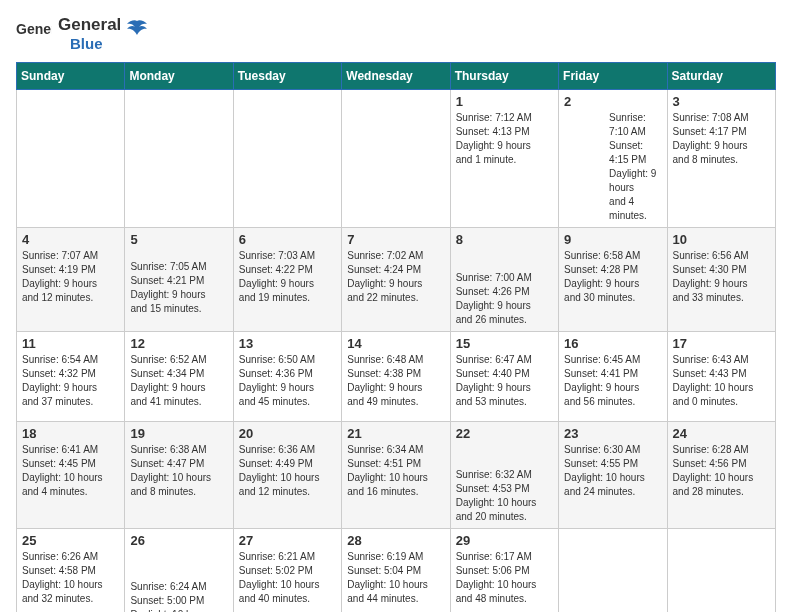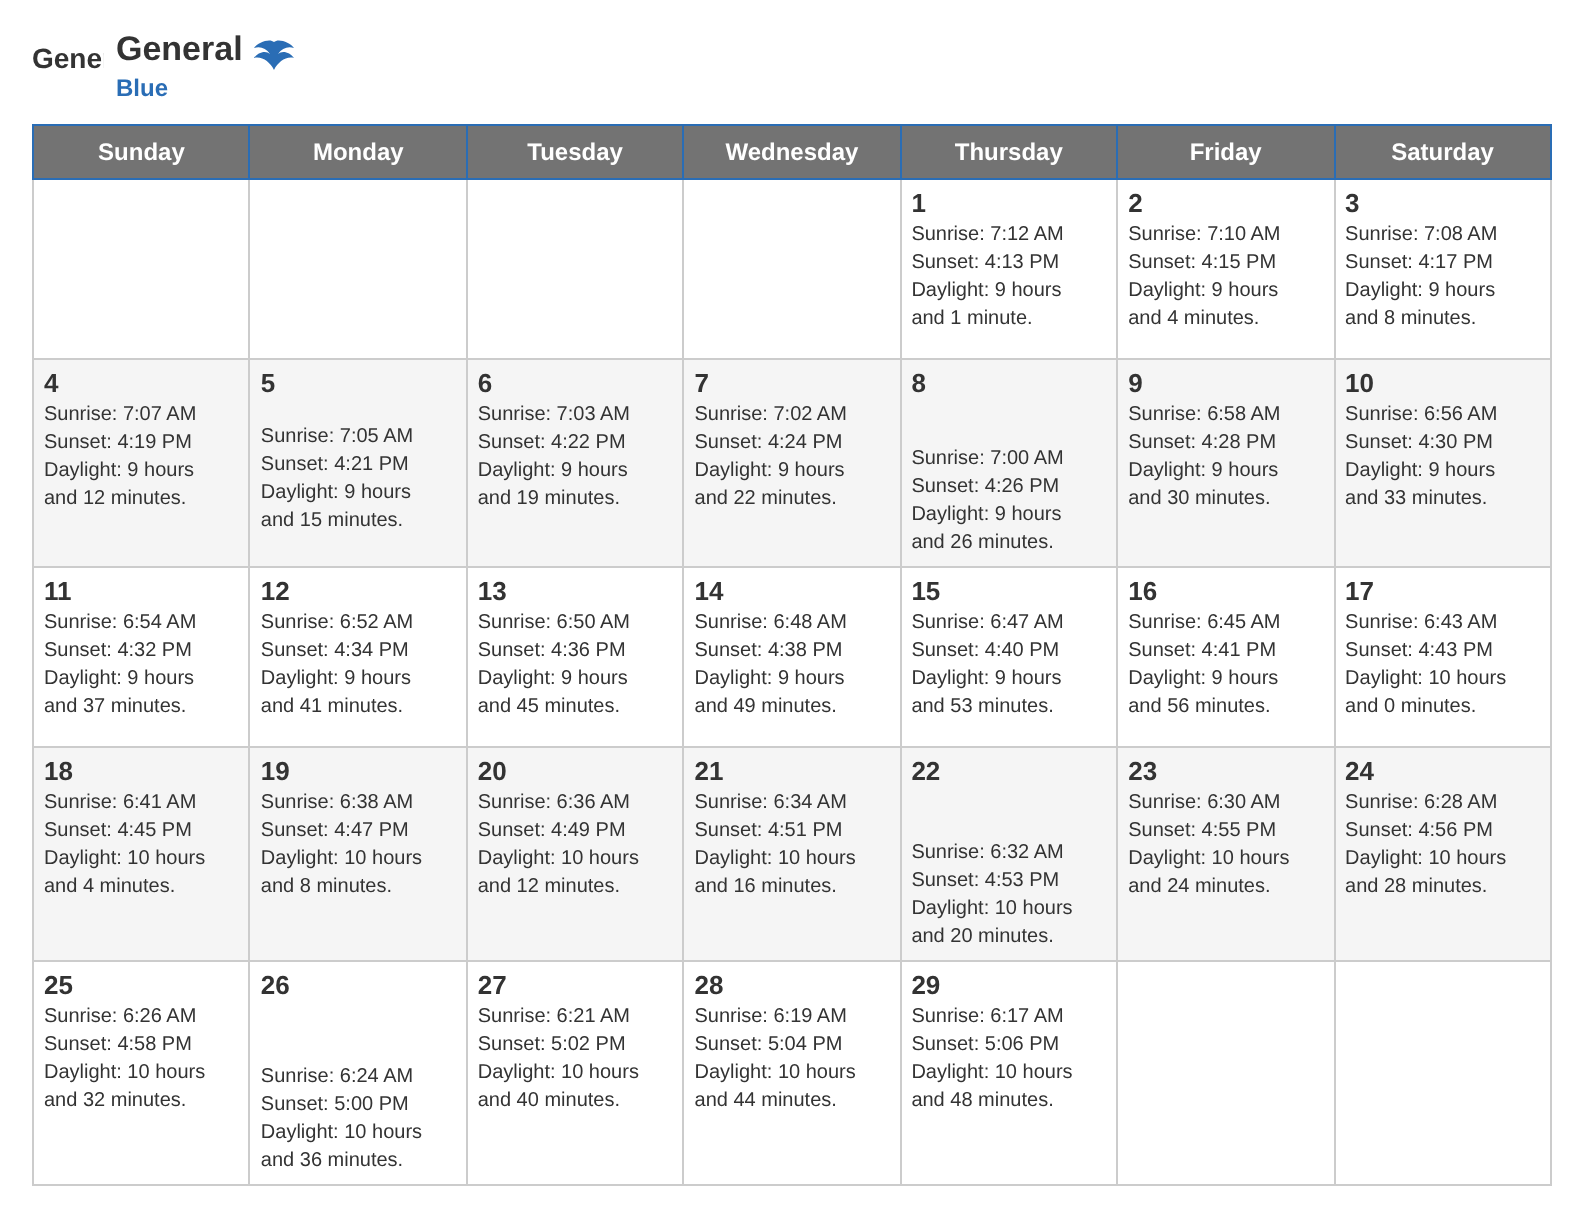--- a/index.html
+++ b/index.html
@@ -32,26 +32,26 @@
     .subtitle {
       font-size: 14px;
       color: #555;
     }
     table {
       width: 100%;
       border-collapse: collapse;
       table-layout: fixed;
     }
     thead tr th {
-      background: #737373;
+      background: #0f766e;
       color: #fff;
       font-size: 12px;
       font-weight: bold;
       padding: 6px 4px;
-      text-align: center;
+      text-align: left;
       border: 1px solid #2a6db5;
     }
     tbody tr td {
       vertical-align: top;
       border: 1px solid #ccc;
       padding: 4px 5px;
       height: 90px;
       font-size: 10.5px;
       color: #333;
       background: #fff;
@@ -84,21 +84,21 @@
       <div style="position:relative;width:36px;height:36px;margin-right:4px;">
         <svg width="36" height="36" viewBox="0 0 36 36">
 
           <text x="0" y="18" font-size="14" font-weight="bold" fill="#333">General</text>
         </svg>
       </div>
     </div>
     <div>
       <div style="line-height:1.1;">
         <span style="font-size:17px;font-weight:bold;color:#333;">General</span><br>
-        <span style="font-size:12px;font-weight:bold;color:#2a6db5;">Blue</span>
+        <span style="font-size:15px;font-weight:bold;color:#2a6db5;margin-left:12px;">Blue</span>
       </div>
     </div>
 
     <svg width="24" height="20" viewBox="0 0 24 20" style="margin-left:2px;margin-top:-10px;">
       <path d="M12 2 C14 0 20 2 22 5 C19 4 16 5 14 8 C16 6 20 7 22 10 C18 9 14 12 12 16 C10 12 6 9 2 10 C4 7 8 6 10 8 C8 5 5 4 2 5 C4 2 10 0 12 2Z" fill="#2a6db5"></path>
     </svg>
   </div>
 </div>
 
 <table>
@@ -121,21 +121,21 @@
         <td class="empty-cell"></td>
         <td>
           <span class="day-num">1</span>
           <div class="day-info" style="white-space: pre-line;">Sunrise: 7:12 AM
 Sunset: 4:13 PM
 Daylight: 9 hours
 and 1 minute.</div>
         </td>
         <td>
           <span class="day-num">2</span>
-          <div class="day-info" style="white-space: pre-line;">Sunrise: 7:10 AM
+          <div class="day-info" style="white-space: pre-line; margin-left: 45px;">Sunrise: 7:10 AM
 Sunset: 4:15 PM
 Daylight: 9 hours
 and 4 minutes.</div>
         </td>
         <td>
           <span class="day-num">3</span>
           <div class="day-info" style="white-space: pre-line;">Sunrise: 7:08 AM
 Sunset: 4:17 PM
 Daylight: 9 hours
 and 8 minutes.</div>

